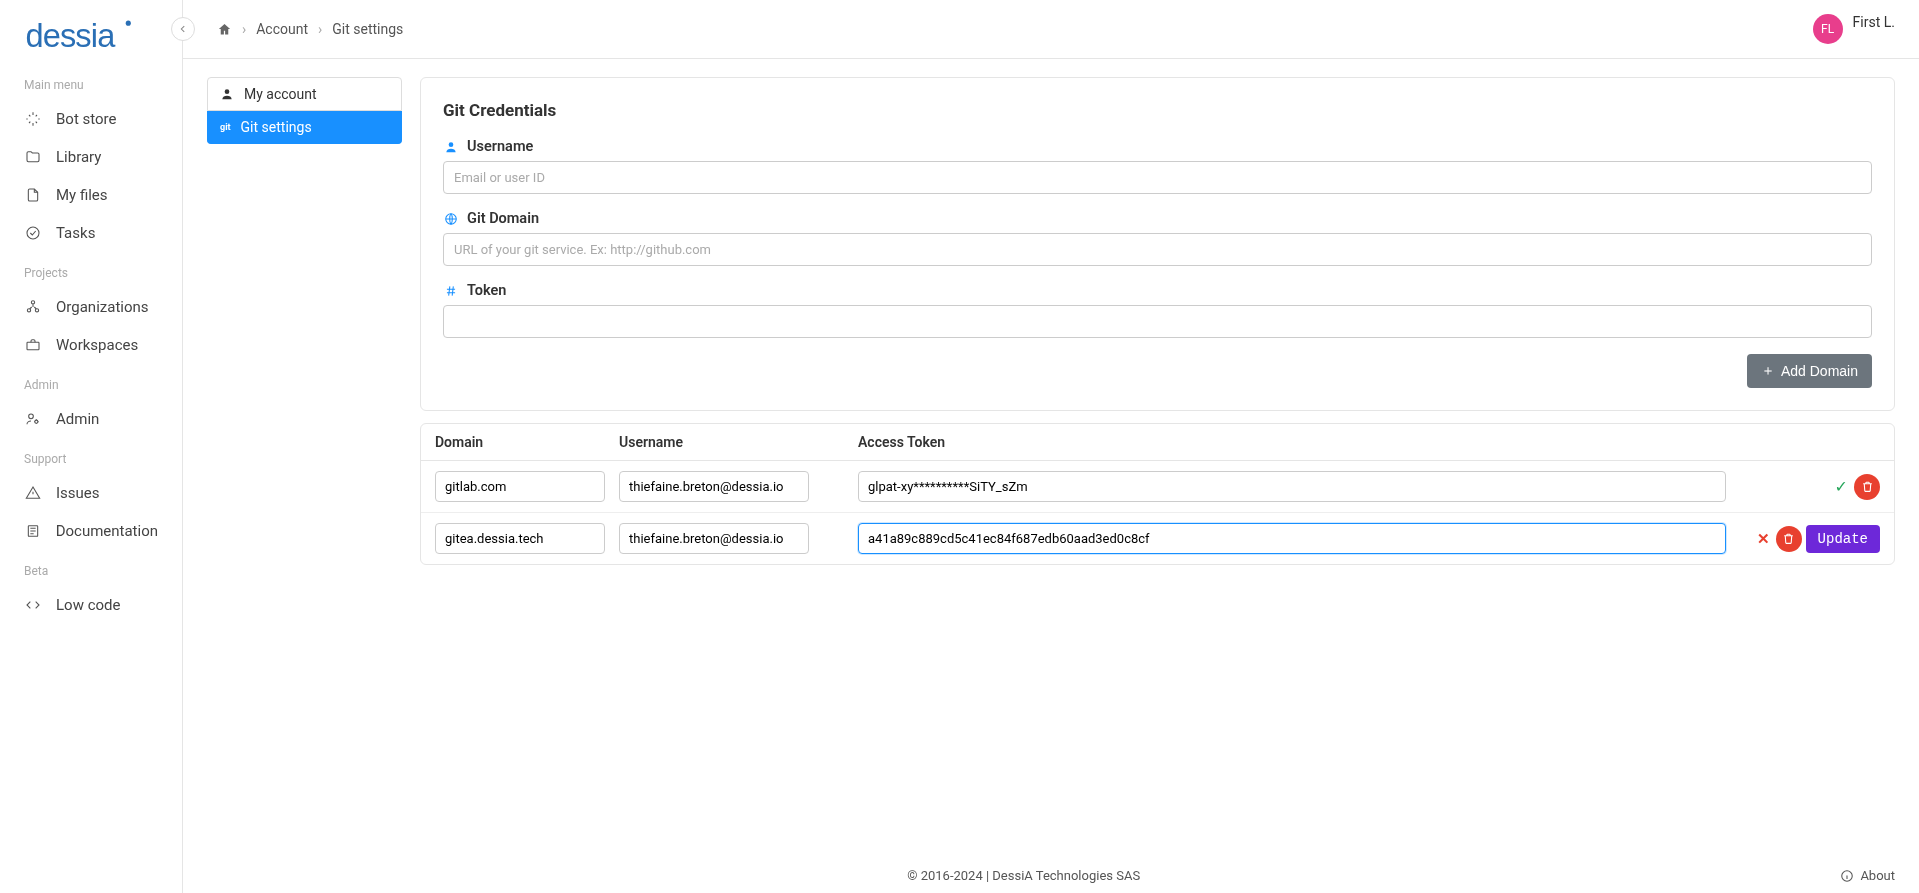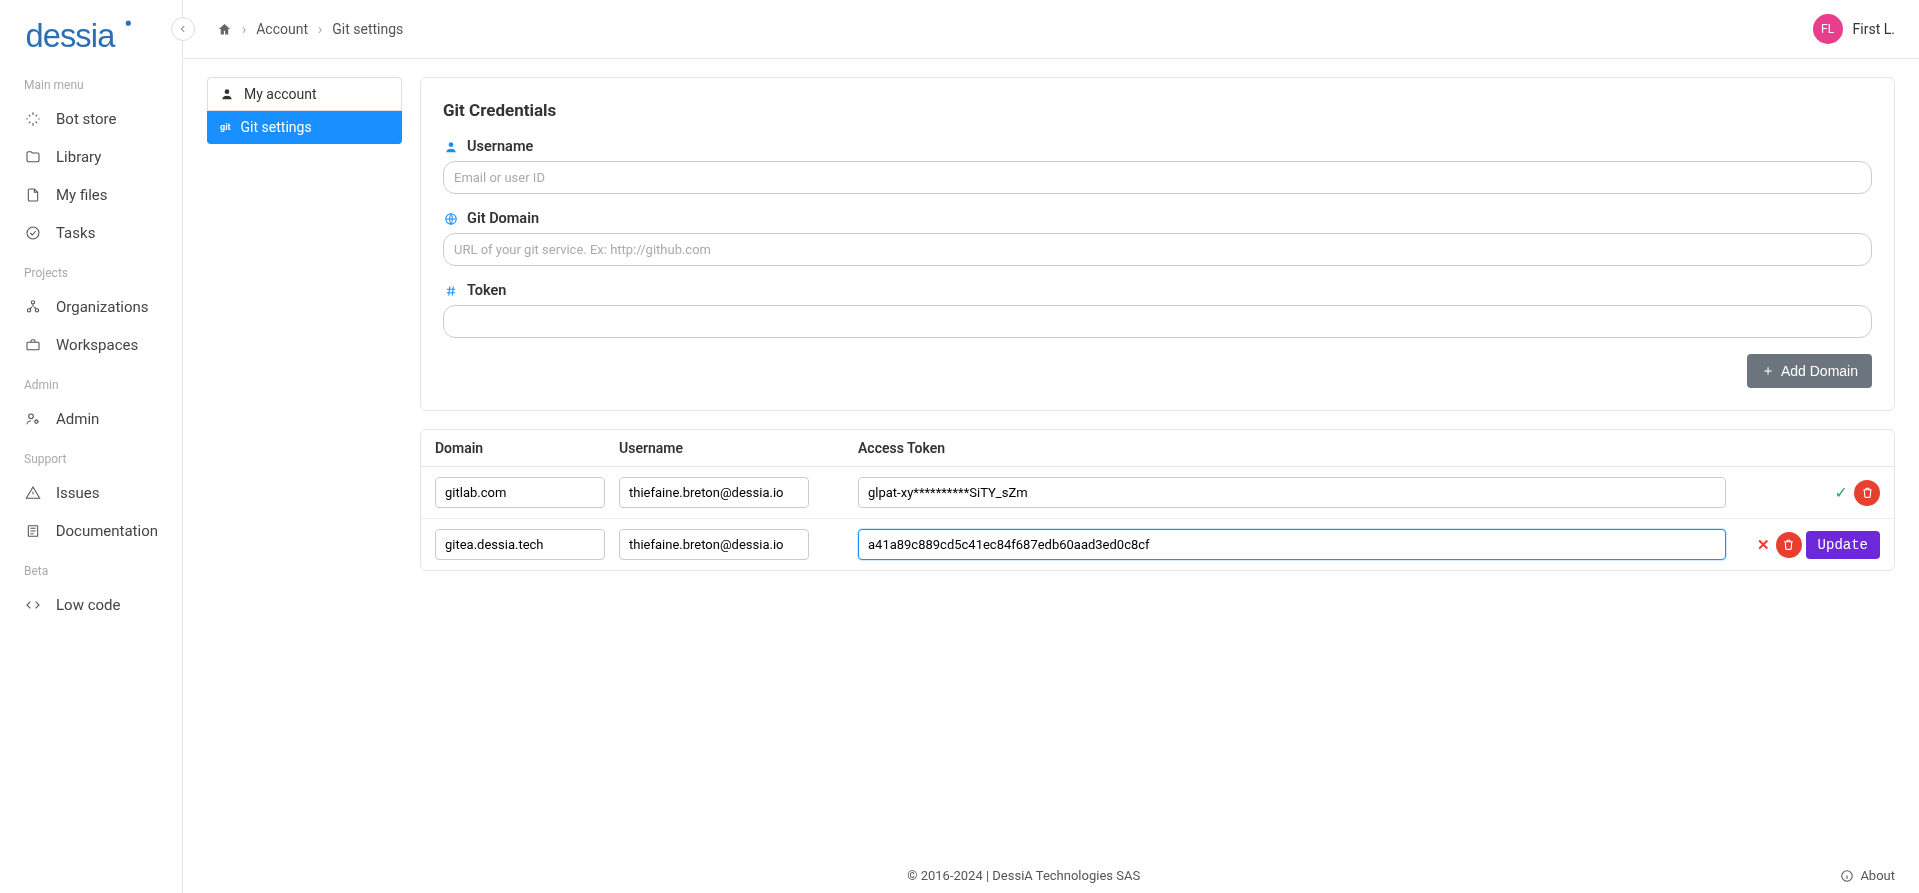--- a/index.html
+++ b/index.html
@@ -15,40 +15,40 @@
   .nav-item .icon { width: 18px; height: 18px; color: #555; display:inline-flex; align-items:center; justify-content:center; }
   
   
   .main { flex: 1; display: flex; flex-direction: column; }
   .topbar { display: flex; align-items: center; justify-content: space-between; padding: 14px 24px 14px 0; border-bottom: 1px solid #e5e5e5; }
   .topbar-left { display: flex; align-items: center; gap: 10px; }
   .collapse-btn { width: 24px; height: 24px; border: 1px solid #ddd; border-radius: 50%; display: flex; align-items: center; justify-content: center; margin-left: -12px; background: #fff; cursor: pointer; color:#888; font-size:11px; }
   .breadcrumb { display: flex; align-items: center; gap: 10px; color: #555; font-size: 14px; margin-left:12px; }
   .breadcrumb .sep { color: #aaa; }
   .breadcrumb a { color: #555; text-decoration: none; }
-  .user-area { display: flex; align-items: center; gap: 10px; }
+  .user-area { display: flex; gap: 10px; }
   .avatar { width: 30px; height: 30px; border-radius: 50%; background: #e83e8c; color: #fff; display: flex; align-items: center; justify-content: center; font-size: 12px; }
   
   .content { flex: 1; display: flex; gap: 18px; padding: 18px 24px; overflow: auto; }
   
   
   .subnav { width: 195px; flex-shrink: 0; }
   .subnav-item { display: flex; align-items: center; gap: 10px; padding: 8px 12px; border: 1px solid #ddd; border-radius: 4px; margin-bottom: 0; cursor: pointer; font-size:14px; }
   .subnav-item:first-child { border-radius: 4px 4px 0 0; }
   .subnav-item:last-child { border-radius: 0 0 4px 4px; border-top: none; }
   .subnav-item.active { background: #1890ff; color: #fff; border-color: #1890ff; }
   .subnav-item .mini-label { font-size: 9px; font-weight: bold; }
   
   .panel { flex: 1; }
-  .card { border: 1px solid #e5e5e5; border-radius: 6px; padding: 22px; margin-bottom: 18px; }
+  .card { border: 1px solid #e5e5e5; border-radius: 6px; padding: 22px; margin-bottom: 12px; }
   .card h2 { font-size: 17px; font-weight: 700; margin-bottom: 18px; }
   .field { margin-bottom: 16px; }
   .field-label { display: flex; align-items: center; gap: 8px; font-weight: 600; font-size: 14.5px; margin-bottom: 6px; }
   .field-label .ficon { color: #1890ff; width:16px; height:16px; display:inline-flex; align-items:center; justify-content:center; }
-  .text-input { width: 100%; padding: 8px 10px; border: 1px solid #ccc; border-radius: 12px; font-size: 13px; font-family: inherit; }
+  .text-input { width: 100%; padding: 8px 10px; border: 1px solid #ccc; border-radius: 4px; font-size: 13px; font-family: inherit; }
   .text-input::placeholder { color: #aaa; }
   .card-actions { display: flex; justify-content: flex-end; }
   .btn { padding: 8px 14px; border: none; border-radius: 4px; font-size: 14px; cursor: pointer; display:inline-flex; align-items:center; gap:6px; }
   .btn-secondary { background: #6c757d; color: #fff; }
   .btn-primary { background: #6d28d9; color: #fff; font-family: Liberation Mono, monospace; }
   
   
   .table-card { border: 1px solid #e5e5e5; border-radius: 6px; overflow: hidden; }
   .table-head, .table-row { display: flex; align-items: center; padding: 10px 14px; gap: 14px; }
   .table-head { border-bottom: 1px solid #e5e5e5; font-weight: 600; font-size: 14px; }

